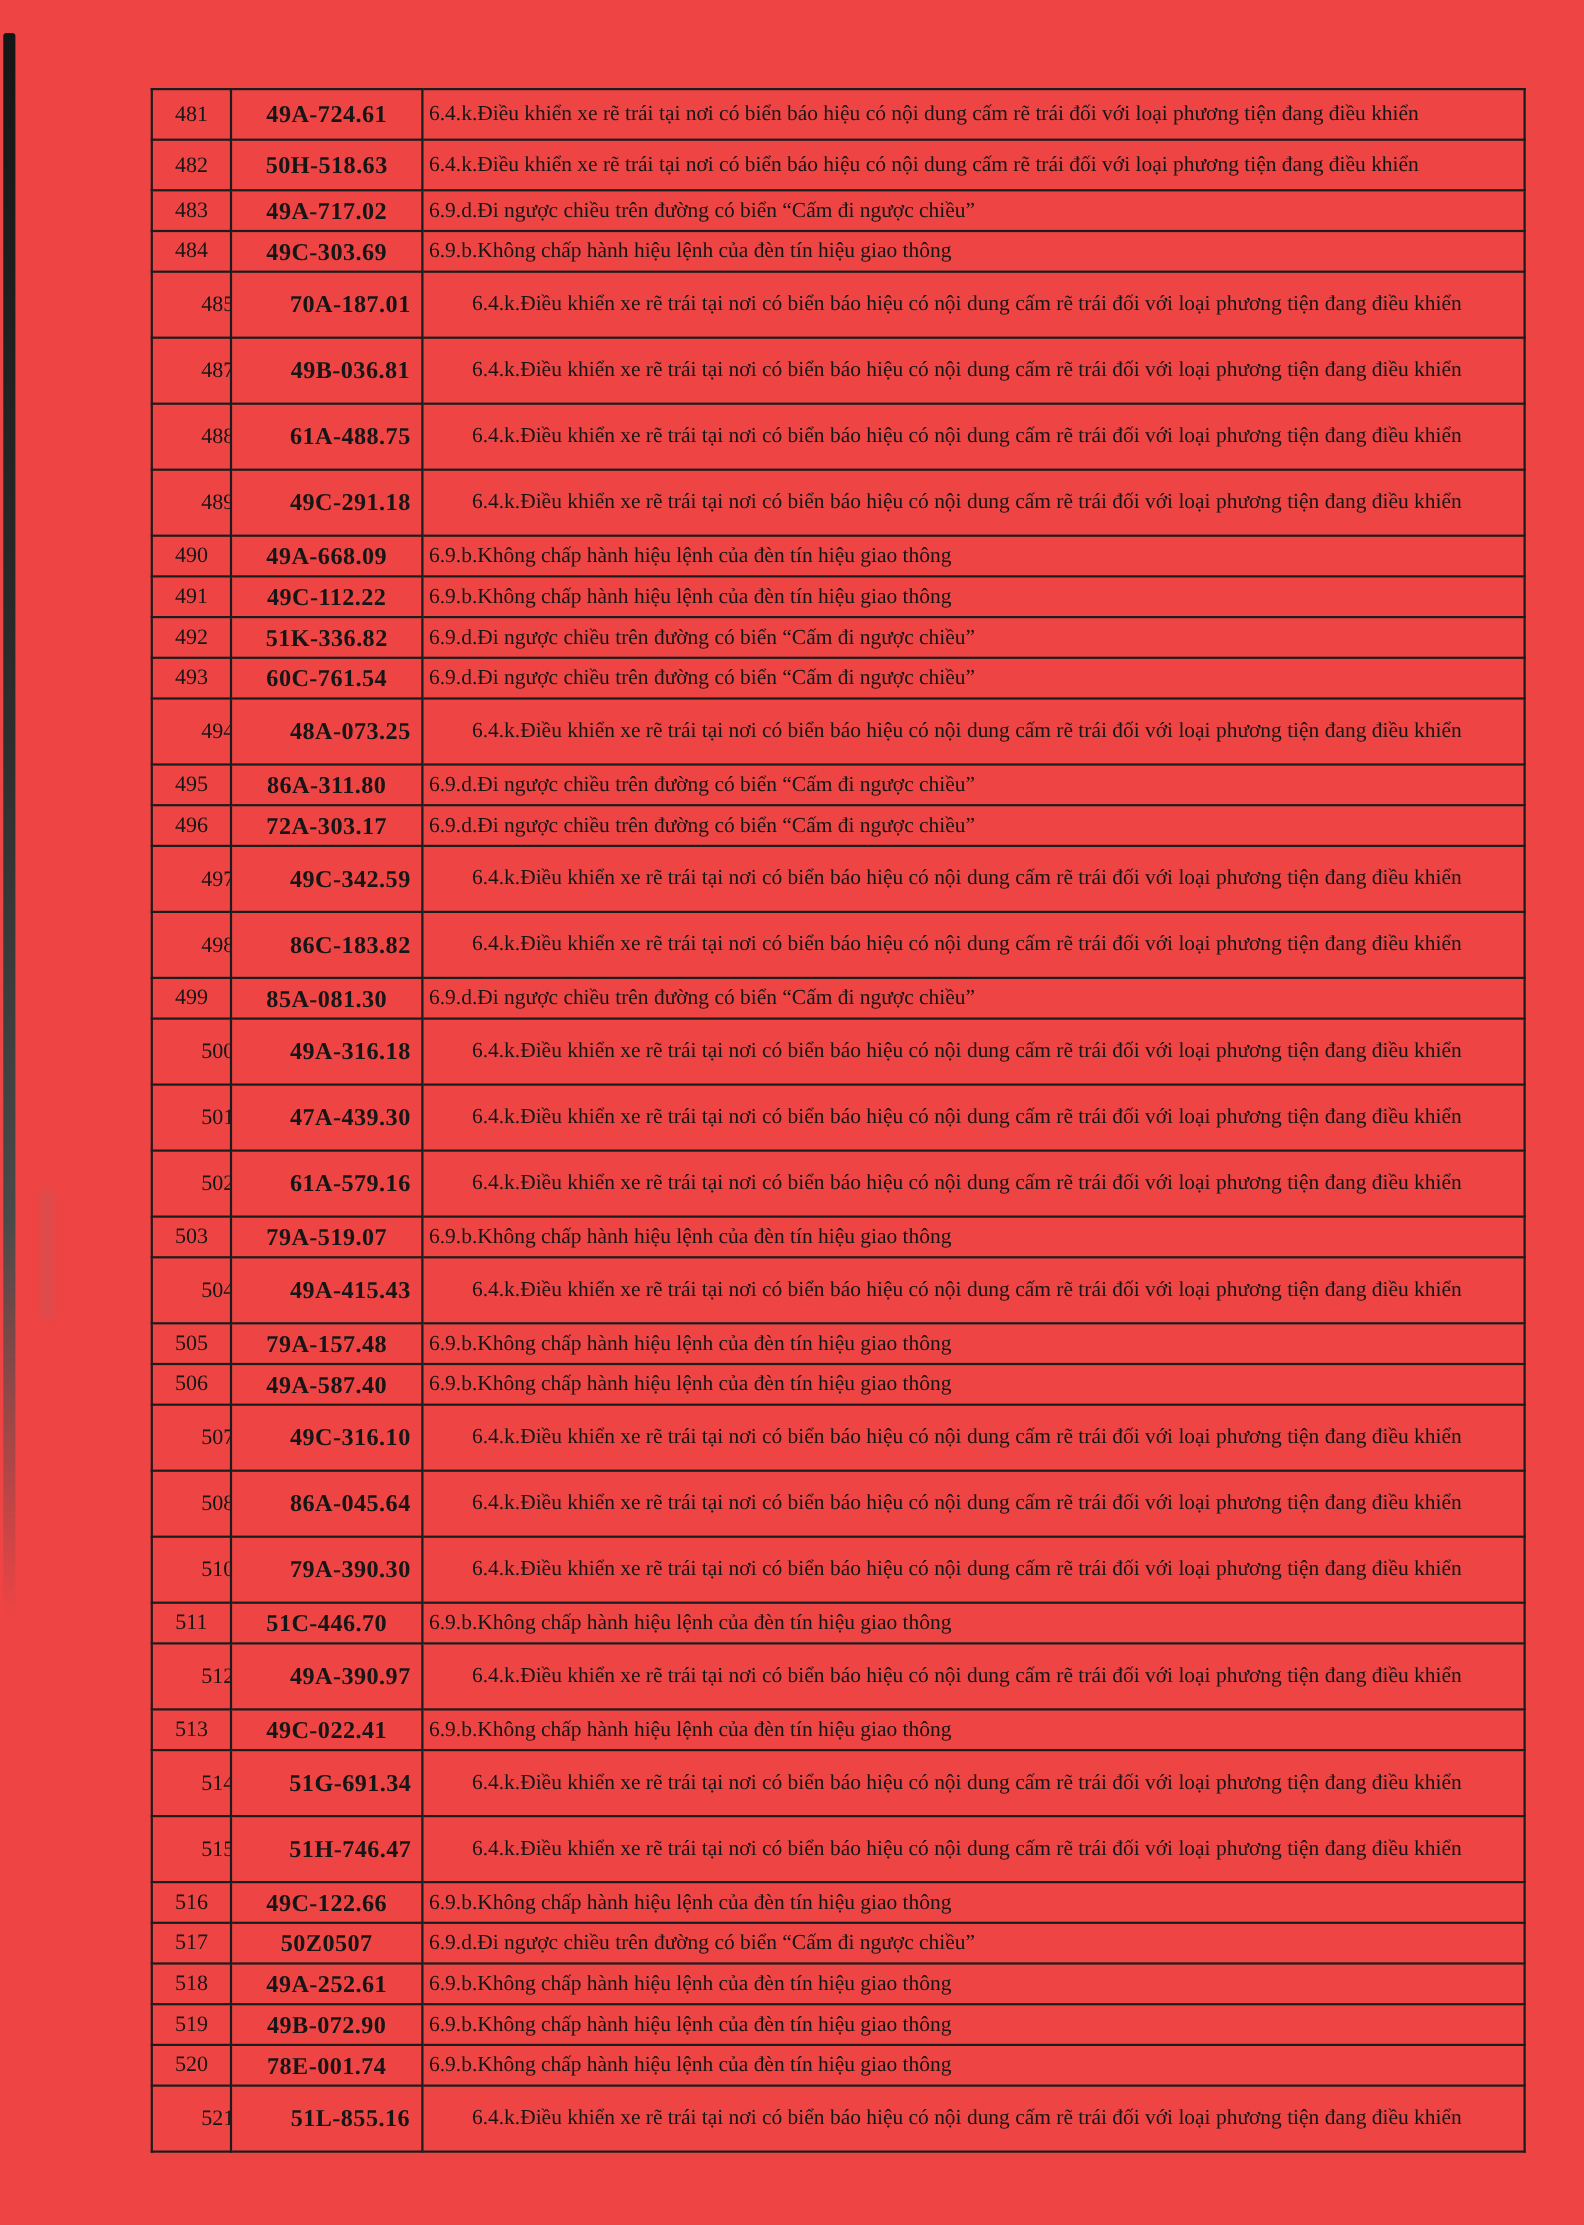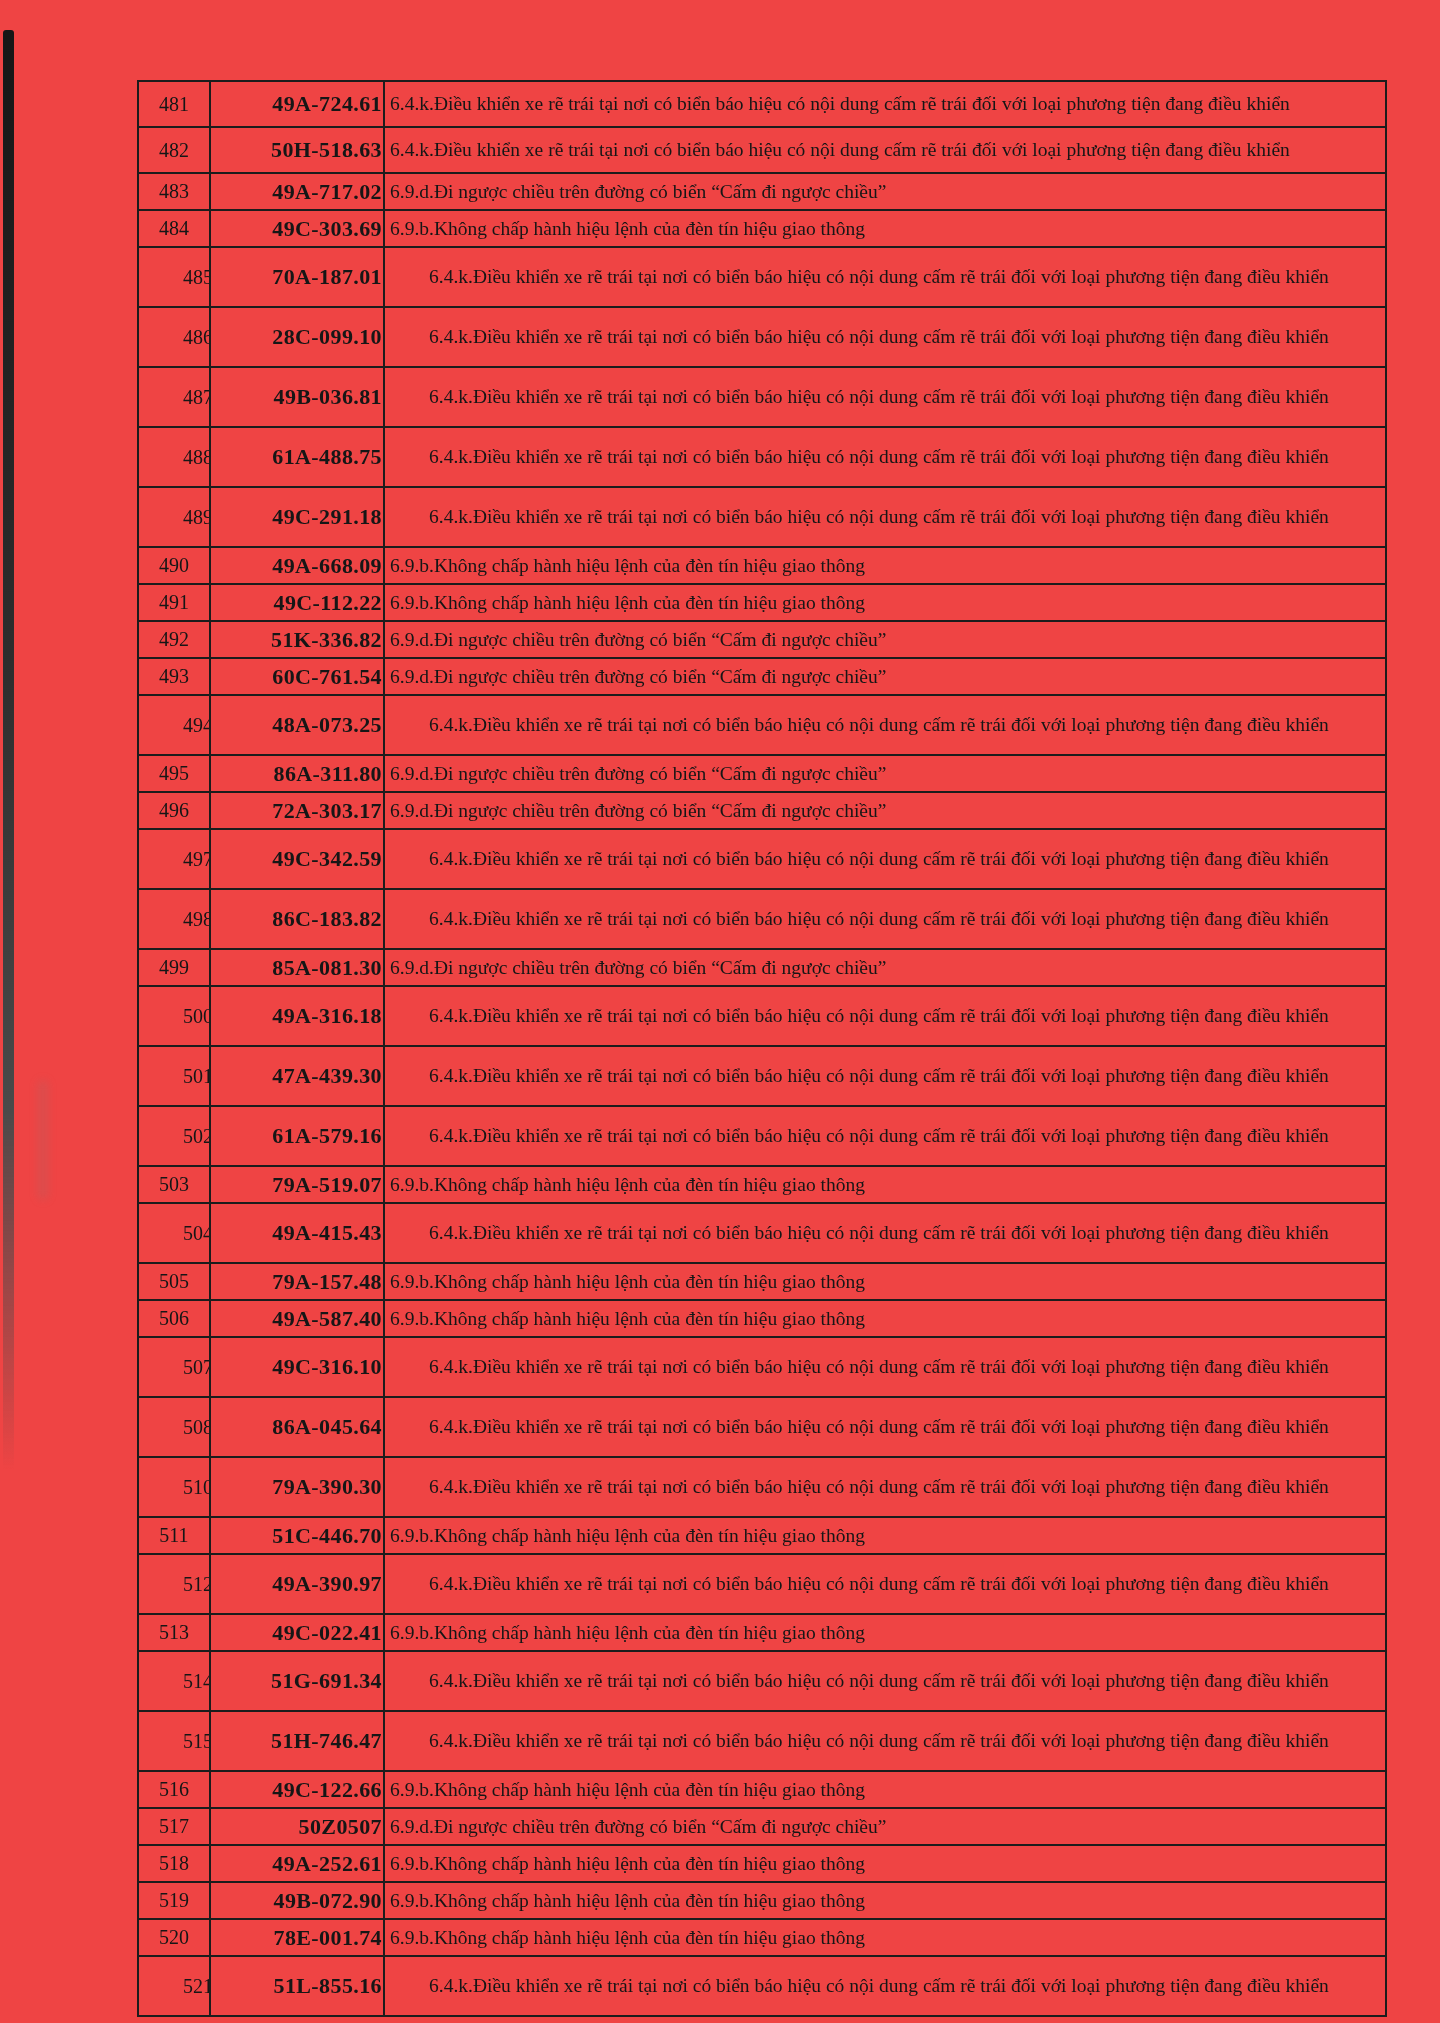--- a/index.html
+++ b/index.html
@@ -44,21 +44,21 @@
     vertical-align: middle;
     overflow: hidden;
   }
   .cell-no {
     width: 68px;
     text-align: center;
     font-size: 20px;
   }
   .cell-plate {
     width: 170px;
-    text-align: right;
+    text-align: center;
     font-weight: bold;
     font-size: 22px;
     letter-spacing: 0.4px;
     white-space: nowrap;
   }
   .cell-violation {
     text-align: left;
     font-size: 19.5px;
     padding: 2px 6px 2px 5px;
     white-space: nowrap;
@@ -105,25 +105,20 @@
     <td class="cell-no">484</td>
     <td class="cell-plate">49C-303.69</td>
     <td class="cell-violation">6.9.b.Không chấp hành hiệu lệnh của đèn tín hiệu giao thông</td>
   </tr>
         <tr class="row-tall">
     <td class="cell-no">485</td>
     <td class="cell-plate">70A-187.01</td>
     <td class="cell-violation">6.4.k.Điều khiển xe rẽ trái tại nơi có biển báo hiệu có nội dung cấm rẽ trái đối với loại phương tiện đang điều khiển</td>
   </tr>
         <tr class="row-tall">
-    <td class="cell-no">486</td>
-    <td class="cell-plate">28C-099.10</td>
-    <td class="cell-violation">6.4.k.Điều khiển xe rẽ trái tại nơi có biển báo hiệu có nội dung cấm rẽ trái đối với loại phương tiện đang điều khiển</td>
-  </tr>
-        <tr class="row-tall">
     <td class="cell-no">487</td>
     <td class="cell-plate">49B-036.81</td>
     <td class="cell-violation">6.4.k.Điều khiển xe rẽ trái tại nơi có biển báo hiệu có nội dung cấm rẽ trái đối với loại phương tiện đang điều khiển</td>
   </tr>
         <tr class="row-tall">
     <td class="cell-no">488</td>
     <td class="cell-plate">61A-488.75</td>
     <td class="cell-violation">6.4.k.Điều khiển xe rẽ trái tại nơi có biển báo hiệu có nội dung cấm rẽ trái đối với loại phương tiện đang điều khiển</td>
   </tr>
         <tr class="row-tall">

